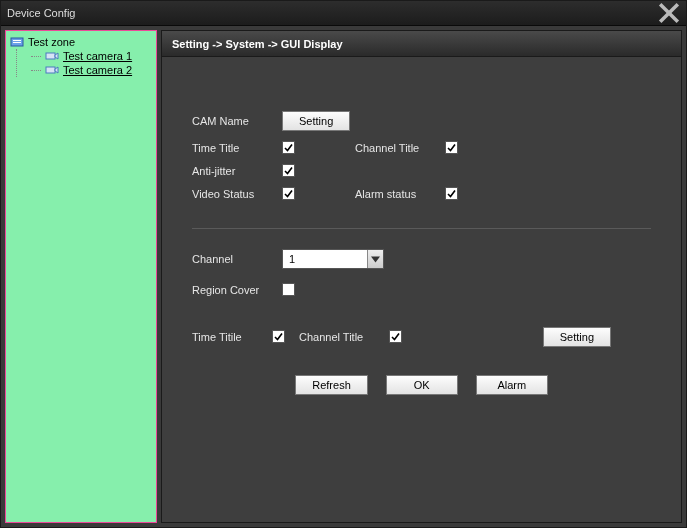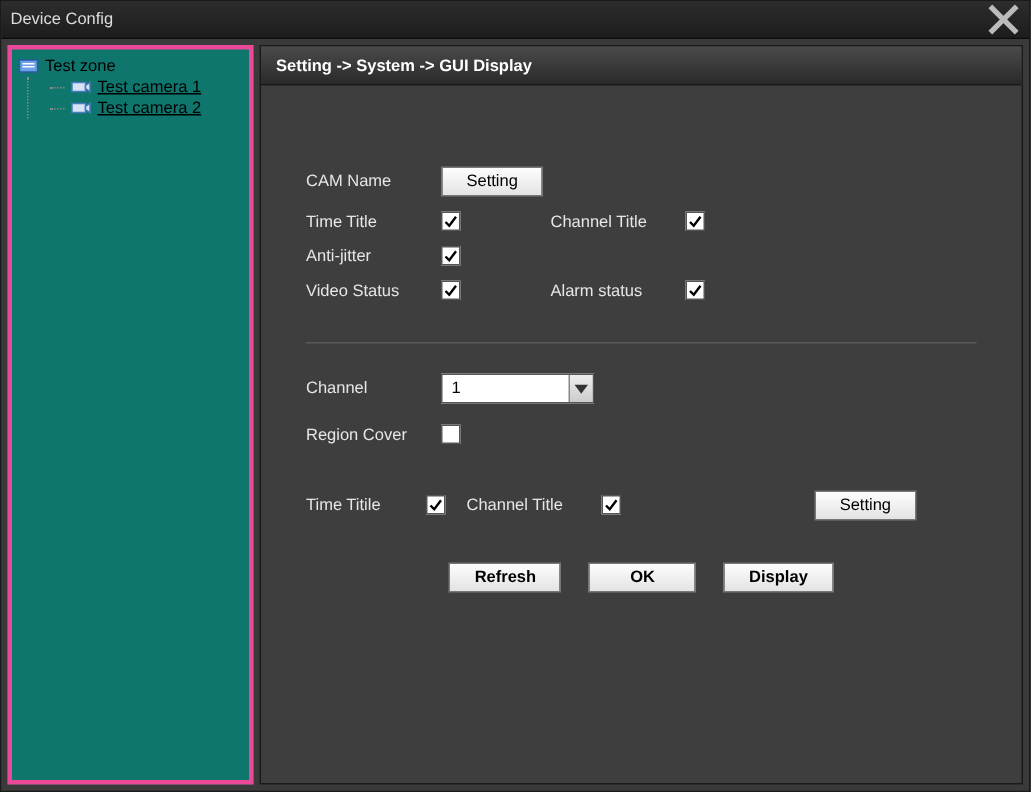--- a/index.html
+++ b/index.html
@@ -2,21 +2,21 @@
 <html><head>
 <meta charset="utf-8">
 <style>
   * { box-sizing: border-box; margin: 0; padding: 0; font-family: Tahoma, Arial, sans-serif; font-size: 11px; }
   body { background: #3a3a3a; width: 687px; height: 528px; overflow: hidden; }
   .window { width: 687px; height: 528px; display: flex; flex-direction: column; background: #3a3a3a; border: 1px solid #1a1a1a; }
   .titlebar { height: 24px; background: linear-gradient(#2d2d2d,#1c1c1c); color: #ddd; display: flex; align-items: center; padding: 12px 6px; border-bottom: 1px solid #0a0a0a; }
   .titlebar .title-txt { flex: 1; }
   .titlebar .close { width: 22px; height: 18px; display: flex; align-items: center; justify-content: center; color: #bbb; cursor: pointer; }
   .body { flex: 1; display: flex; background: #3a3a3a; }
-  .sidebar { width: 164px; background: #0f766e; border: 3px solid #ec4899; margin: 4px 2px 4px 4px; overflow: auto; }
+  .sidebar { width: 152px; background: #86efac; border: 1px solid #ec4899; margin: 4px 2px 4px 4px; overflow: auto; }
   .tree { padding: 4px 2px; }
   .tree-row { display: flex; align-items: center; gap: 4px; padding: 1px 2px; color: #000; white-space: nowrap; cursor: pointer; }
   .tree-row.child { padding-left: 14px; position: relative; }
   .tree-lines { border-left: 1px dotted #888; margin-left: 8px; padding-left: 0; text-decoration: underline; }
   .tree-row.child::before { content: ""; display: inline-block; width: 10px; border-top: 1px dotted #888; position: relative; }
   .ico { width: 14px; height: 12px; display: inline-flex; align-items: center; justify-content: center; }
   .ico svg { width: 14px; height: 12px; }
   .main { flex: 1; margin: 4px 4px 4px 2px; background: #3e3e3e; border: 1px solid #1a1a1a; display: flex; flex-direction: column; gap: 31px; }
   .crumb { height: 26px; background: linear-gradient(#4a4a4a,#2a2a2a); color: #fff; display: flex; align-items: center; padding: 0 10px; font-weight: bold; border-bottom: 1px solid #1a1a1a; }
   .panel { flex: 1; padding: 23px 30px 16px 30px; color: #e6e6e6; position: relative; }
@@ -28,21 +28,21 @@
   .chk { width: 13px; height: 13px; background: #fff; border: 1px solid #555; display: inline-flex; align-items: center; justify-content: center; cursor: pointer; }
   .chk svg { width: 11px; height: 11px; }
   .slider { width: 100px; height: 14px; position: relative; display: inline-block; }
   .slider-track { position: absolute; top: 6px; left: 0; right: 0; height: 3px; background: #ccc; border: 1px solid #666; }
   .slider-thumb { position: absolute; top: 2px; width: 8px; height: 12px; background: linear-gradient(#eee,#bbb); border: 1px solid #555; border-radius: 1px; }
   .hr { border-top: 1px solid #5a5a5a; margin: 28px 0 20px 0; }
   .select { display: inline-flex; align-items: center; background: #fff; border: 1px solid #555; height: 20px; }
   .select .sel-val { color: #000; padding: 0 6px; width: 84px; }
   .select .sel-arrow { width: 16px; height: 18px; background: linear-gradient(#eee,#ccc); border-left: 1px solid #888; display: flex; align-items: center; justify-content: center; }
   .footer { display: flex; justify-content: center; gap: 18px; padding: 22px 0 8px 0; }
-  .bottom-btns .btn { min-width: 72px; font-weight: bold; }
+  .bottom-btns .btn { min-width: 72px; }
   .setting2 { position: absolute; right: 40px; }
 </style>
 </head>
 <body>
 
 <div class="window">
   <div class="titlebar">
     <span class="title-txt">Device Config</span>
     <span class="close">
       <svg viewBox="0 0 10 10">
@@ -168,19 +168,19 @@
             <svg viewBox="0 0 11 11">
                 <polyline points="2,6 4.5,8.5 9,2.5" fill="none" stroke="#000" stroke-width="1.6"></polyline>
               </svg>
           </span>
           <button class="btn setting2">Setting</button>
         </div>
 
         <div class="footer bottom-btns">
           <button class="btn">Refresh</button>
           <button class="btn">OK</button>
-          <button class="btn">Display</button>
+          <button class="btn">Alarm</button>
         </div>
 
       </div>
     </div>
   </div>
 </div>
 
 </body></html>

